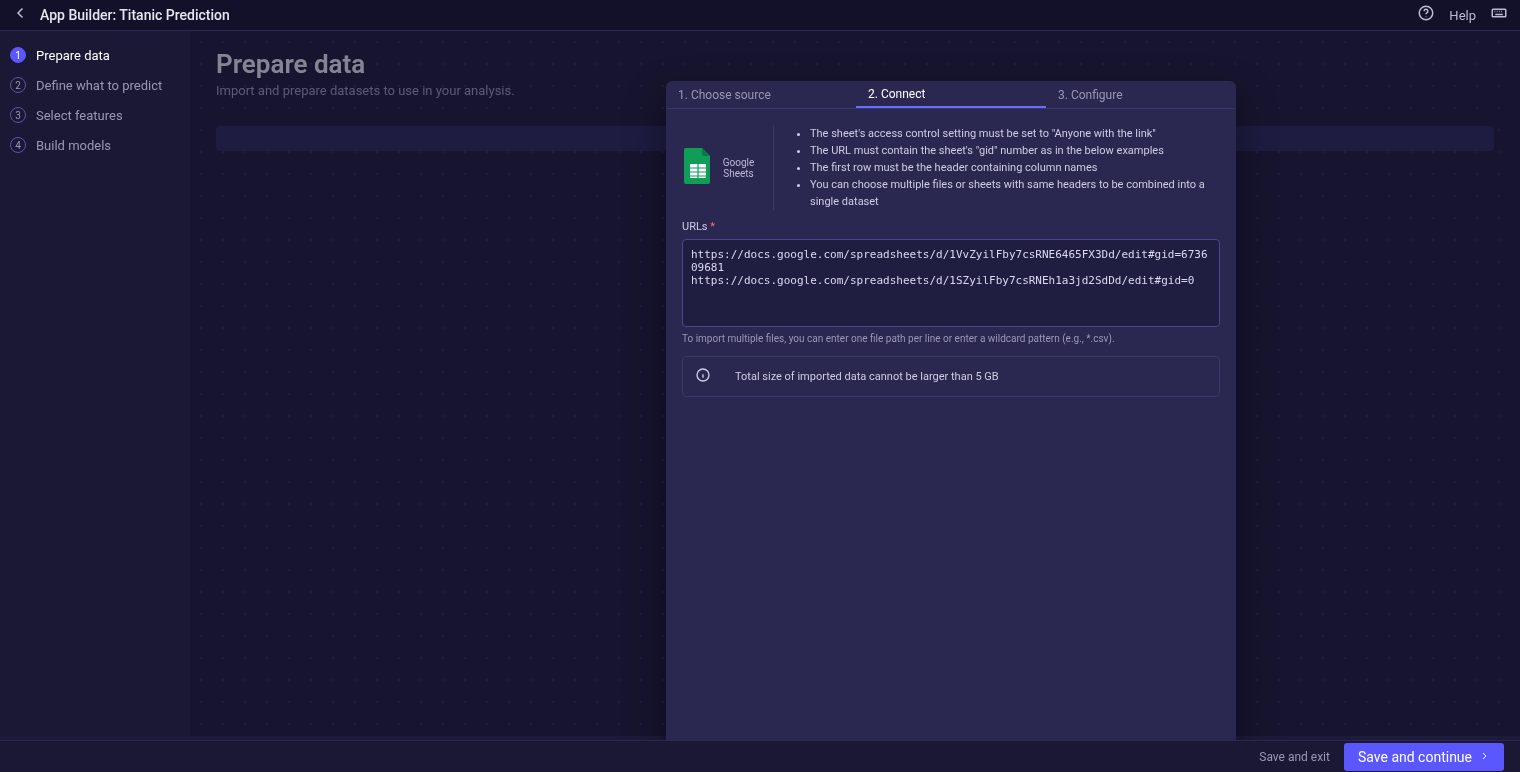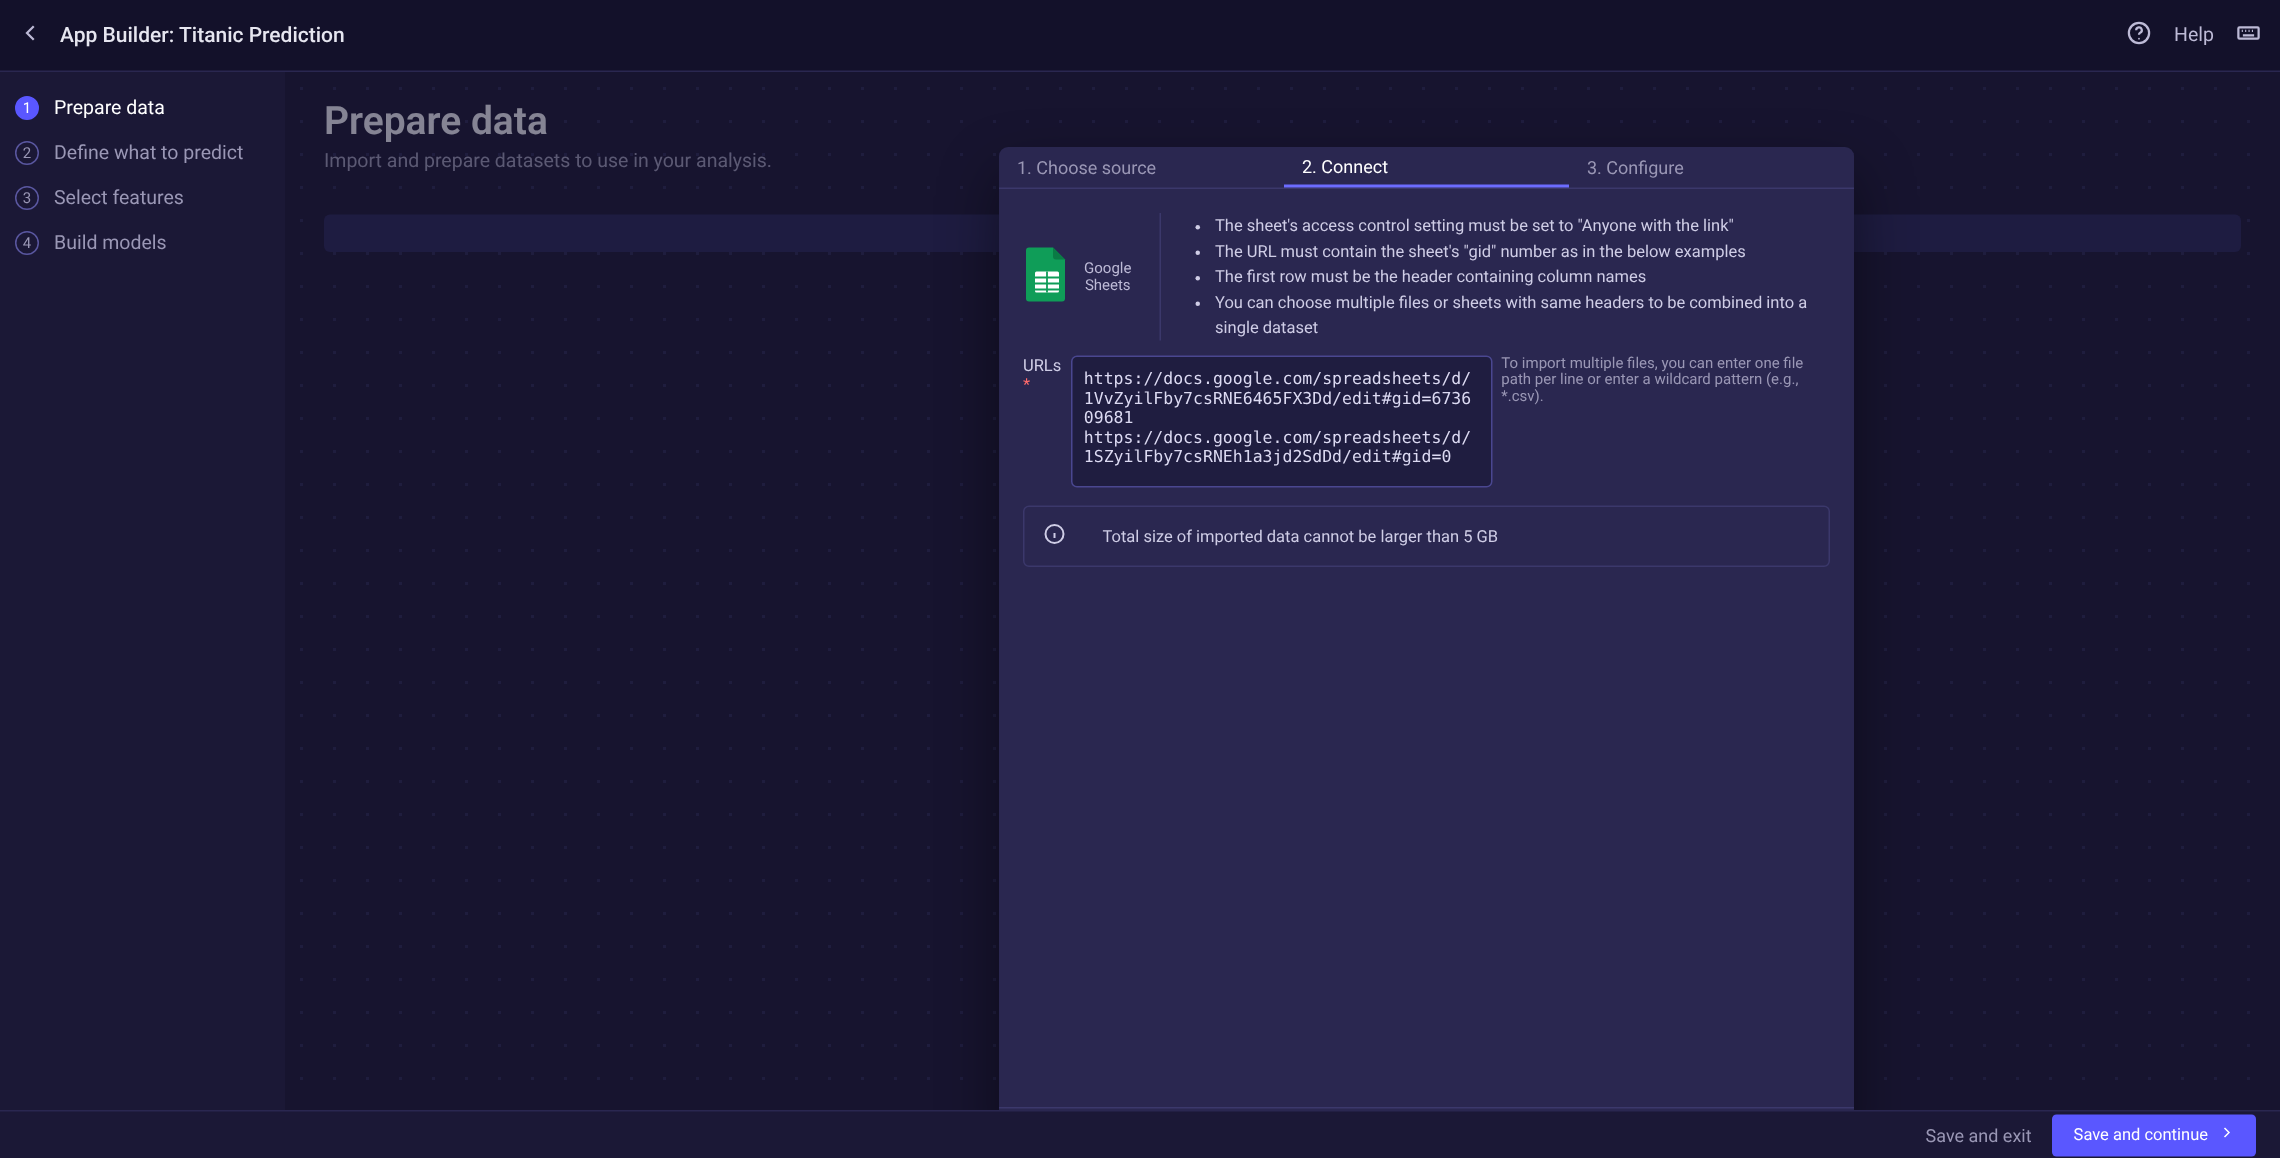--- a/index.html
+++ b/index.html
@@ -1,20 +1,20 @@
 <!DOCTYPE html>
 <html><head>
 <meta charset="utf-8">
 <style>
 *{box-sizing:border-box;margin:0;padding:0;font-family:-apple-system,BlinkMacSystemFont,"Segoe UI",Roboto,Helvetica,Arial,sans-serif}
 html,body{width:100%;height:100%;background:#1e1b3a}
 body{width:1520px;height:772px;position:relative;color:#e6e6f0;overflow:hidden}
 
 
-.topbar{height:48px;background:#13112a;display:flex;align-items:center;padding:0 12px;justify-content:space-between;border-bottom:1px solid #2a2750}
+.topbar{height:31px;background:#13112a;display:flex;align-items:center;padding:0 12px;justify-content:space-between;border-bottom:1px solid #2a2750}
 .topbar-left{display:flex;align-items:center;gap:10px}
 .back-icon svg{width:18px;height:18px;stroke:#bdbad6}
 .app-title{font-size:14px;font-weight:500;color:#e6e6f0}
 .topbar-right{display:flex;align-items:center;gap:14px}
 .help-icon svg,.keyboard-icon svg{width:18px;height:18px;stroke:#bdbad6;fill:none}
 .help-label{font-size:13px;color:#bdbad6}
 
 
 .layout{display:flex;height:calc(100% - 35px - 32px)}
 
@@ -42,37 +42,37 @@
 .mtab.active{color:#fff;border-bottom:2px solid #6c6cff}
 
 .mbody{display:flex;padding:16px 16px 10px 16px;gap:20px}
 .gsheets-badge{width:92px;display:flex;flex-direction:row;align-items:center;gap:4px;border-right:1px solid #3b386b;padding-right:14px}
 .gsheets-badge svg{width:32px;height:40px}
 .gsheets-label{font-size:10px;color:#bdbad6;text-align:center}
 
 .rules{flex:1}
 .rules ul{list-style:disc;padding-left:16px;font-size:11px;line-height:1.55;color:#cfcde6}
 
-.urls-block{padding:0 16px 12px 16px;display:flex;flex-direction:row;gap:6px}
+.urls-block{padding:0 16px 12px 16px;display:flex;flex-direction:column;gap:6px}
 .urls-label{font-size:11px;color:#cfcde6}
 .urls-label .req{color:#ff6b6b}
 .urls-input{width:100%;height:88px;background:#1f1d40;border:1px solid #4a4790;border-radius:4px;color:#dcdaf2;font-size:11px;padding:8px;resize:none;font-family:monospace}
 .urls-hint{font-size:10px;color:#9a97b5}
 
 .size-note{margin:0 16px 12px 16px;border:1px solid #3b386b;border-radius:4px;padding:10px 12px;display:flex;align-items:center;gap:24px;font-size:11px;color:#cfcde6}
 .size-note svg{width:16px;height:16px;stroke:#cfcde6;fill:none;flex-shrink:0}
 
 .modal-spacer{flex:1;min-height:348px}
 
 .mfooter{display:flex;justify-content:flex-end;gap:10px;padding:10px 16px 14px 16px;border-top:1px solid #3b386b}
 
 
 .footer{position:absolute;left:0;right:0;bottom:0;height:32px;background:#1b1836;display:flex;align-items:center;justify-content:flex-end;gap:14px;padding:0 16px;border-top:1px solid #2a2750}
 .save-exit{font-size:12px;color:#9a97b5;cursor:pointer}
-.save-continue{height:28px;padding:0 14px;background:#5a57ff;color:#fff;border:none;border-radius:3px;font-size:11px;display:flex;align-items:center;gap:6px;cursor:pointer}
+.save-continue{height:28px;padding:0 14px;background:#5a57ff;color:#fff;border:none;border-radius:3px;font-size:14px;display:flex;align-items:center;gap:6px;cursor:pointer}
 .save-continue svg{width:12px;height:12px;stroke:#fff;fill:none}
 
 .content-inner{position:relative;height:100%}
 
 .dotted-bg{
   position:absolute;inset:0;
   background-image:radial-gradient(#2d2a55 1px, transparent 1px);
   background-size:22px 22px;
   pointer-events:none;
 }

